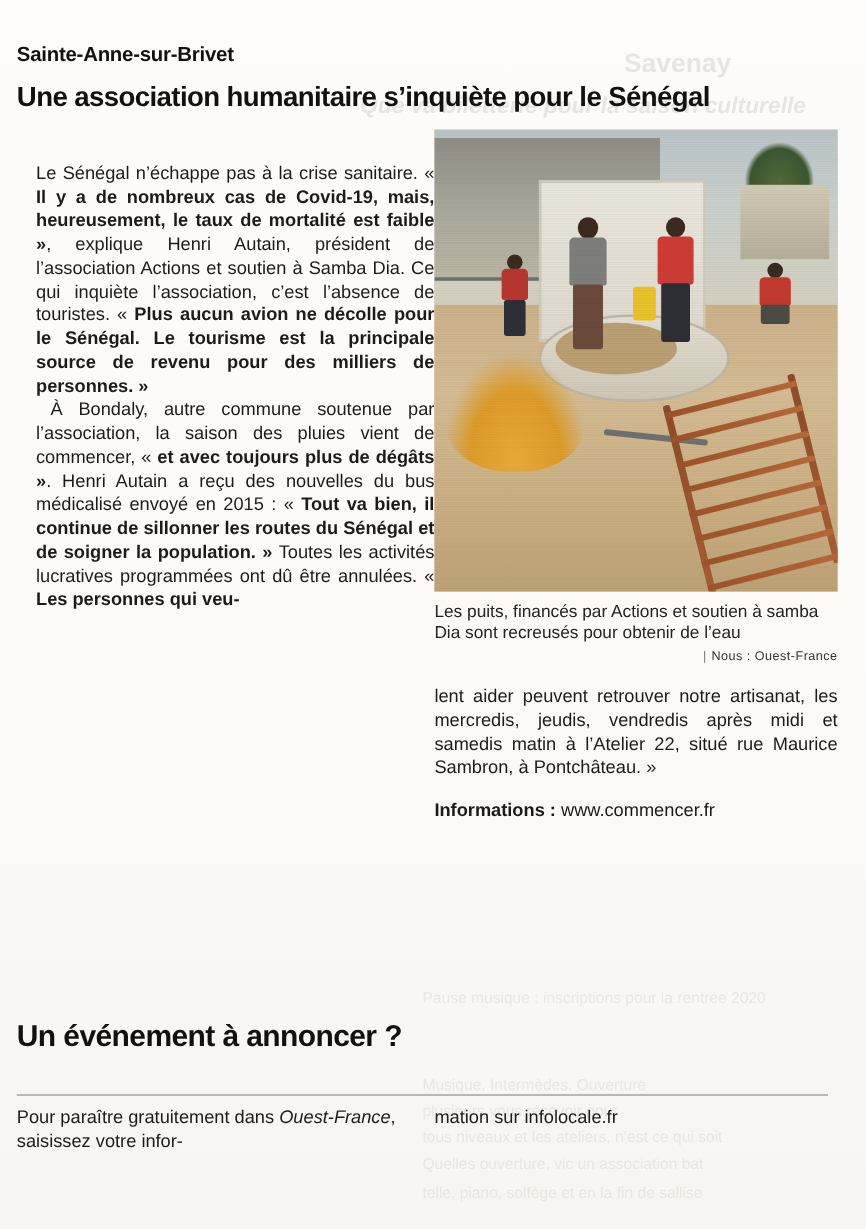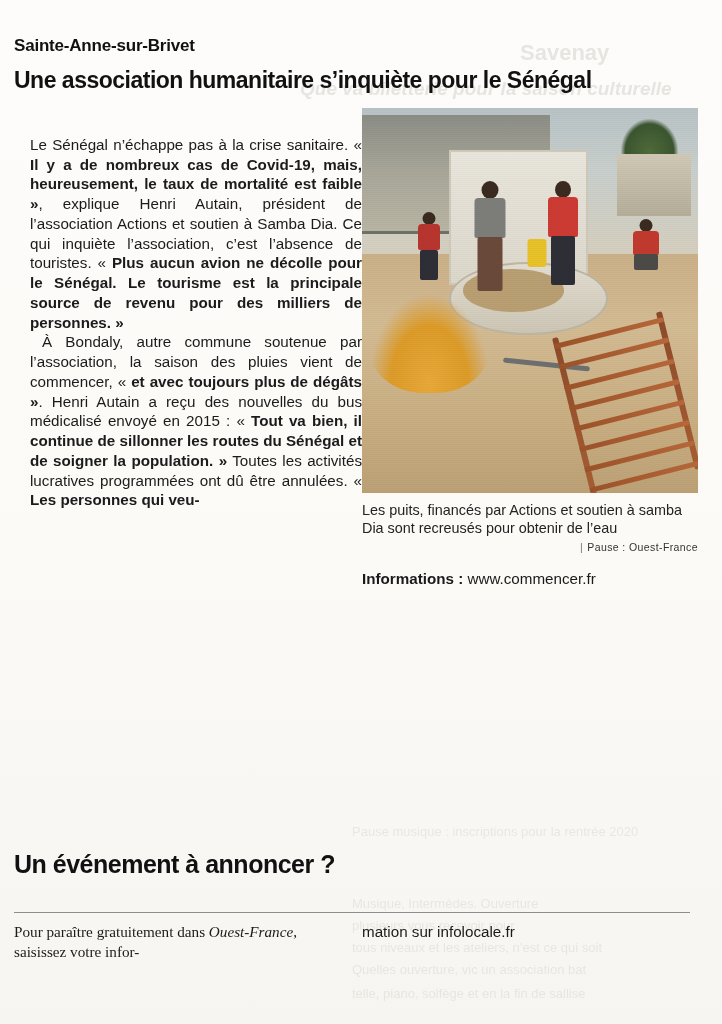--- a/index.html
+++ b/index.html
@@ -203,21 +203,21 @@
     width: 676px;
     height: 1px;
     background: #8d8d8d;
   }
   .foot-cols {
     position: absolute;
     left: 14px;
     top: 922px;
     width: 690px;
   }
-  .foot-left { position: absolute; left: 0; top: 0; width: 332px; font-family: Liberation Serif, serif; }
+  .foot-left { position: absolute; left: 0; top: 0; width: 332px; }
   .foot-right { position: absolute; left: 348px; top: 0; width: 336px; }
   .foot-left p, .foot-right p {
     margin: 0;
     font-size: 15.2px;
     line-height: 1.3;
     color: #1b1b1b;
   }
   .ital { font-style: italic; }
 </style>
 </head>
@@ -297,23 +297,24 @@
               <div class="rung" style="top:43%"></div>
               <div class="rung" style="top:56%"></div>
               <div class="rung" style="top:69%"></div>
               <div class="rung" style="top:82%"></div>
               <div class="rung" style="top:95%"></div>
             </div>
             <div class="ph-grain"></div>
           </div>
 
           <div class="caption">Les puits, financés par Actions et soutien à samba Dia sont recreusés pour obtenir de l’eau</div>
-          <div class="credit"><span class="bar">|</span><span>Pause :</span> <span>Ouest-France</span></div>
+          <div class="credit"><span class="bar">|</span><span>Nous :</span> <span>Ouest-France</span></div>
         </div>
 
+        <p class="body" style="margin-top:18px;">lent aider peuvent retrouver notre artisanat, les mercredis, jeudis, vendredis après midi et samedis matin à l’Atelier 22, situé rue Maurice Sambron, à Pontchâteau. »</p>
 
         <div class="info"><span class="lbl">Informations :</span><span> www.commencer.fr</span></div>
       </div>
 
     </div>
   </div>
 
   <div class="event-title">Un événement à annoncer ?</div>
   <div class="rule"></div>
 

